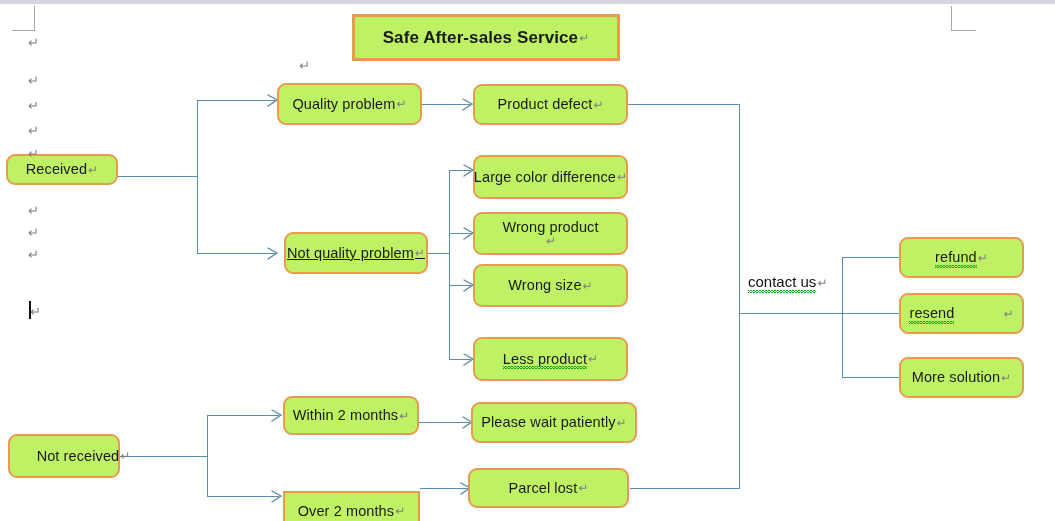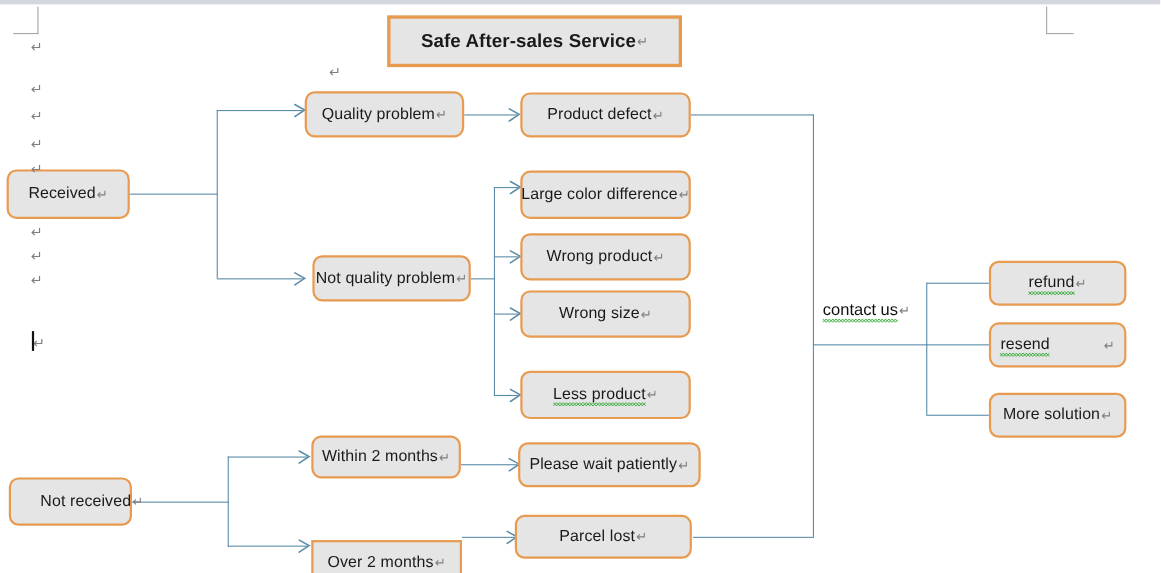--- a/index.html
+++ b/index.html
@@ -38,21 +38,21 @@
   }
   .corner.tr {
     left: 951px; top: 6px;
     width: 24px; height: 24px;
     border-width: 0 0 1.4px 1.4px;
   }
   
   .node {
     position: absolute;
     box-sizing: border-box;
-    background: #e5e5e5;
+    background: #bef264;
     border: 2.6px solid #E89A4F;
     border-radius: 9px;
     display: flex;
     align-items: center;
     justify-content: center;
     color: #1a1a1a;
     font-size: 14.5px;
     line-height: 1;
     white-space: nowrap;
     letter-spacing: 0.1px;
@@ -183,51 +183,51 @@
       <polyline points="463,417 472,422 463,428"></polyline>
       <polyline points="461,483 470,488 461,494"></polyline>
     </g>
   </svg>
 
   <div class="node title" style="left:352px; top:14px; width:268px; height:47px;">
     <span>Safe After-sales Service</span>
       <span class="pilcrow">↵</span>
   </div>
 
-  <div class="node" style="left:6px; top:154px; width:112px; height:45px;">
+  <div class="node" style="left:6px; top:154px; width:112px; height:31px;">
     <span>Received</span>
       <span class="pilcrow">↵</span>
   </div>
 
   <div class="node" style="left:8px; top:434px; width:112px; height:44px;padding-left:39px;">
     <span>Not received</span>
       <span class="pilcrow">↵</span>
   </div>
 
   <div class="node" style="left:277px; top:83px; width:145px; height:42px;">
     <span>Quality problem</span>
       <span class="pilcrow">↵</span>
   </div>
 
-  <div class="node" style="left:284px; top:232px; width:144px; height:42px;">
+  <div class="node" style="left:284px; top:232px; width:144px; height:42px;text-decoration:underline;">
     <span>Not quality problem</span>
       <span class="pilcrow">↵</span>
   </div>
 
   <div class="node" style="left:473px; top:84px; width:155px; height:41px;">
     <span>Product defect</span>
       <span class="pilcrow">↵</span>
   </div>
 
   <div class="node" style="left:473px; top:155px; width:155px; height:44px;">
     <span>Large color difference</span>
       <span class="pilcrow">↵</span>
   </div>
 
-  <div class="node" style="left:473px; top:212px; width:155px; height:43px;">
+  <div class="node" style="left:473px; top:212px; width:155px; height:43px;flex-direction:column;">
     <span>Wrong product</span>
       <span class="pilcrow">↵</span>
   </div>
 
   <div class="node" style="left:473px; top:264px; width:155px; height:43px;">
     <span>Wrong size</span>
       <span class="pilcrow">↵</span>
   </div>
 
   <div class="node" style="left:473px; top:337px; width:155px; height:44px;">

